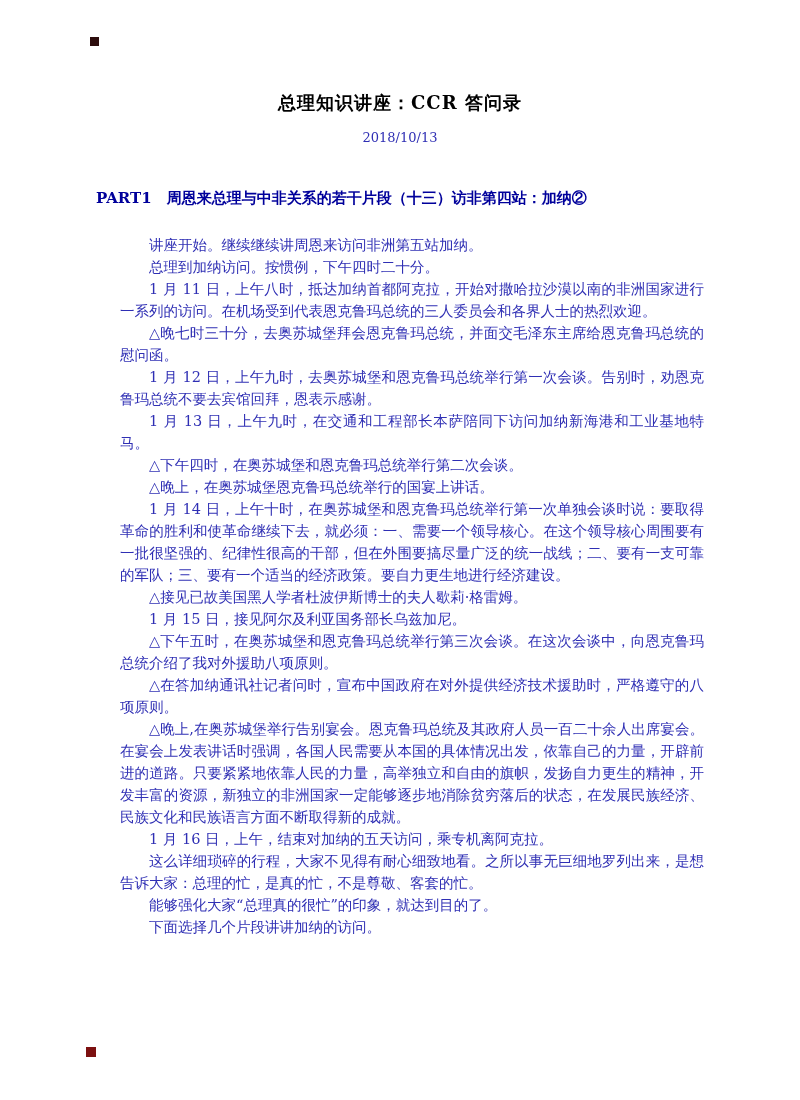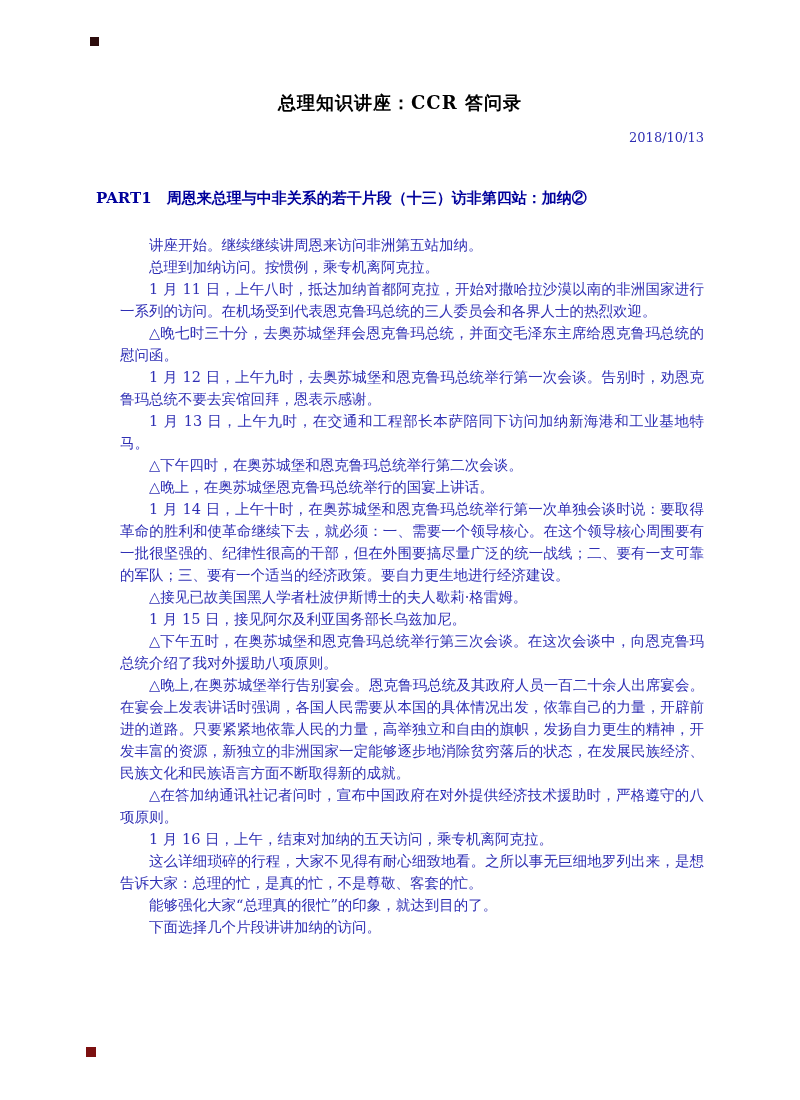--- a/index.html
+++ b/index.html
@@ -24,21 +24,21 @@
     line-height: 22px;
     font-weight: bold;
     text-align: center;
     letter-spacing: 1px;
     color: var(--title-color, #000000);
   }
   .doc-date {
     font-size: 13px;
     line-height: 16px;
     margin-top: 16px;
-    text-align: right;
+    text-align: center;
     color: var(--body-color, #2f2fb4);
   }
   .part-heading {
     font-size: 15px;
     line-height: 20px;
     margin-top: 42px;
     font-weight: bold;
     color: var(--heading-color, #00009b);
   }
   .doc-body {
@@ -81,33 +81,33 @@
 
   <div class="content">
     <div class="doc-title">总理知识讲座：CCR 答问录</div>
 
     <div class="doc-date">2018/10/13</div>
 
     <div class="part-heading">PART1　周恩来总理与中非关系的若干片段（十三）访非第四站：加纳②</div>
 
     <div class="doc-body" id="para-container">
         <p class="para">讲座开始。继续继续讲周恩来访问非洲第五站加纳。</p>
-        <p class="para">总理到加纳访问。按惯例，乘专机离阿克拉。</p>
+        <p class="para">总理到加纳访问。按惯例，下午四时二十分。</p>
         <p class="para">1 月 11 日，上午八时，抵达加纳首都阿克拉，开始对撒哈拉沙漠以南的非洲国家进行一系列的访问。在机场受到代表恩克鲁玛总统的三人委员会和各界人士的热烈欢迎。</p>
         <p class="para">△晚七时三十分，去奥苏城堡拜会恩克鲁玛总统，并面交毛泽东主席给恩克鲁玛总统的慰问函。</p>
         <p class="para">1 月 12 日，上午九时，去奥苏城堡和恩克鲁玛总统举行第一次会谈。告别时，劝恩克鲁玛总统不要去宾馆回拜，恩表示感谢。</p>
         <p class="para">1 月 13 日，上午九时，在交通和工程部长本萨陪同下访问加纳新海港和工业基地特马。</p>
         <p class="para">△下午四时，在奥苏城堡和恩克鲁玛总统举行第二次会谈。</p>
         <p class="para">△晚上，在奥苏城堡恩克鲁玛总统举行的国宴上讲话。</p>
         <p class="para">1 月 14 日，上午十时，在奥苏城堡和恩克鲁玛总统举行第一次单独会谈时说：要取得革命的胜利和使革命继续下去，就必须：一、需要一个领导核心。在这个领导核心周围要有一批很坚强的、纪律性很高的干部，但在外围要搞尽量广泛的统一战线；二、要有一支可靠的军队；三、要有一个适当的经济政策。要自力更生地进行经济建设。</p>
         <p class="para">△接见已故美国黑人学者杜波伊斯博士的夫人歇莉·格雷姆。</p>
         <p class="para">1 月 15 日，接见阿尔及利亚国务部长乌兹加尼。</p>
         <p class="para">△下午五时，在奥苏城堡和恩克鲁玛总统举行第三次会谈。在这次会谈中，向恩克鲁玛总统介绍了我对外援助八项原则。</p>
+        <p class="para">△在答加纳通讯社记者问时，宣布中国政府在对外提供经济技术援助时，严格遵守的八项原则。</p>
         <p class="para">△晚上,在奥苏城堡举行告别宴会。恩克鲁玛总统及其政府人员一百二十余人出席宴会。在宴会上发表讲话时强调，各国人民需要从本国的具体情况出发，依靠自己的力量，开辟前进的道路。只要紧紧地依靠人民的力量，高举独立和自由的旗帜，发扬自力更生的精神，开发丰富的资源，新独立的非洲国家一定能够逐步地消除贫穷落后的状态，在发展民族经济、民族文化和民族语言方面不断取得新的成就。</p>
-        <p class="para">△在答加纳通讯社记者问时，宣布中国政府在对外提供经济技术援助时，严格遵守的八项原则。</p>
         <p class="para">1 月 16 日，上午，结束对加纳的五天访问，乘专机离阿克拉。</p>
         <p class="para">这么详细琐碎的行程，大家不见得有耐心细致地看。之所以事无巨细地罗列出来，是想告诉大家：总理的忙，是真的忙，不是尊敬、客套的忙。</p>
         <p class="para">能够强化大家“总理真的很忙”的印象，就达到目的了。</p>
         <p class="para">下面选择几个片段讲讲加纳的访问。</p>
       </div>
   </div>
 
   <span class="marker marker-bottom"></span>
 
 </div>

